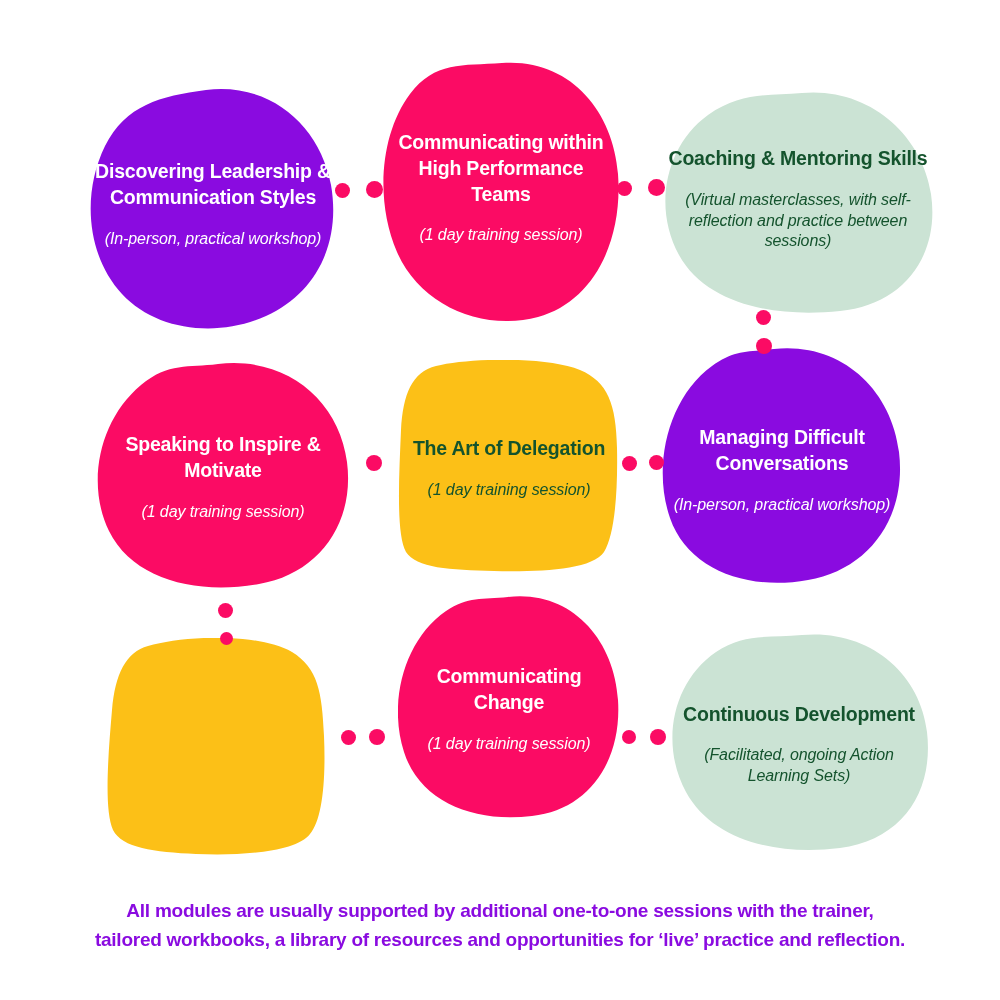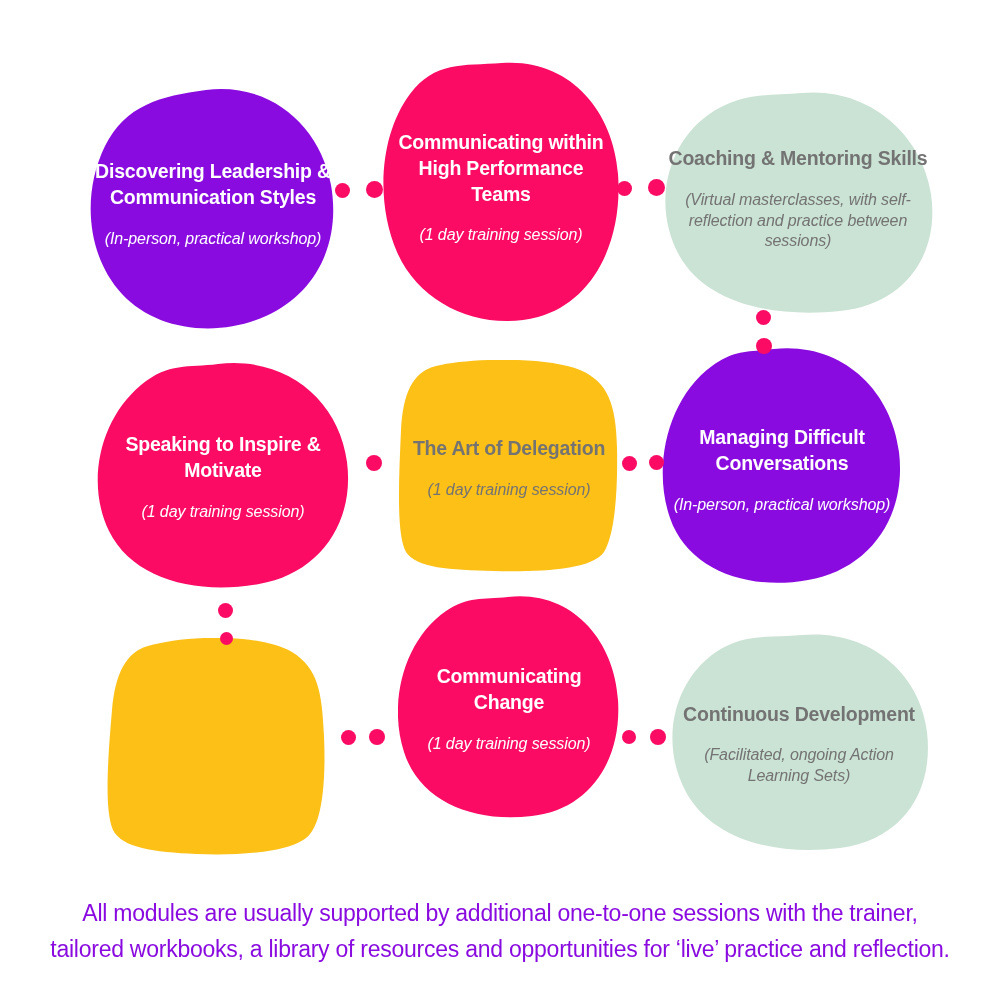--- a/index.html
+++ b/index.html
@@ -51,21 +51,21 @@
   }
   .subtitle {
     font-size: 16px;
     line-height: 1.28;
     letter-spacing: -0.1px;
     margin: 18px 0 0 0;
     font-weight: 400;
     font-style: italic;
   }
   .on-dark .title, .on-dark .subtitle { color: #ffffff; }
-  .on-light .title, .on-light .subtitle { color: #737373; }
+  .on-light .title, .on-light .subtitle { color: #14532d; }
 
   
   #cell-discovering  { left:  88px; top:  88px; width: 250px; height: 244px; }
   #cell-communicating-teams { left: 382px; top:  62px; width: 238px; height: 260px; }
   #cell-coaching     { left: 662px; top:  92px; width: 272px; height: 222px; }
   
   #cell-speaking     { left:  96px; top: 362px; width: 254px; height: 226px; }
   #cell-delegation   { left: 398px; top: 360px; width: 222px; height: 212px; }
   #cell-managing     { left: 662px; top: 348px; width: 240px; height: 236px; }
   
@@ -94,22 +94,22 @@
   
   #footer {
     position: absolute;
     left: 0;
     top: 896px;
     width: 1000px;
     text-align: center;
   }
   #footer p {
     margin: 0;
-    font-weight: normal;
-    font-size: 23px;
+    font-weight: bold;
+    font-size: 19px;
     line-height: 1.55;
     letter-spacing: -0.25px;
     color: #8a0be0;
   }
 </style>
 </head>
 <body>
 
 <div id="board">
 

